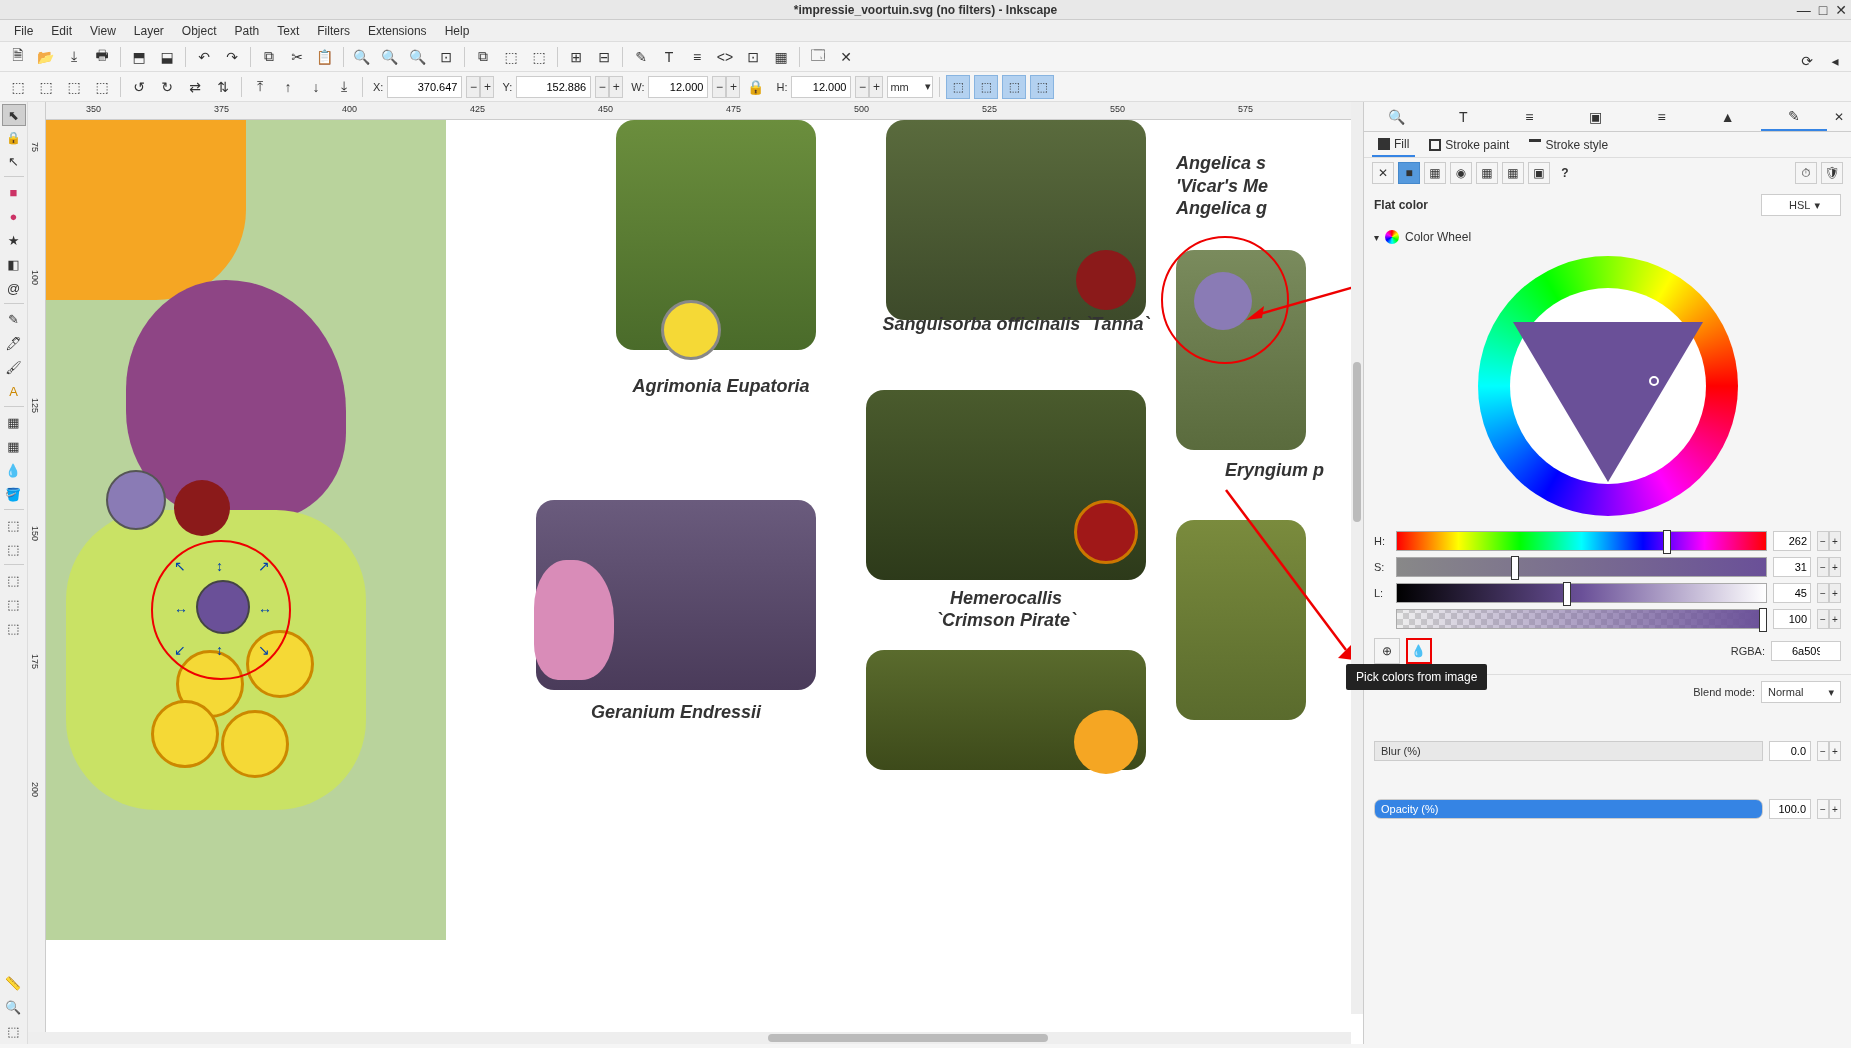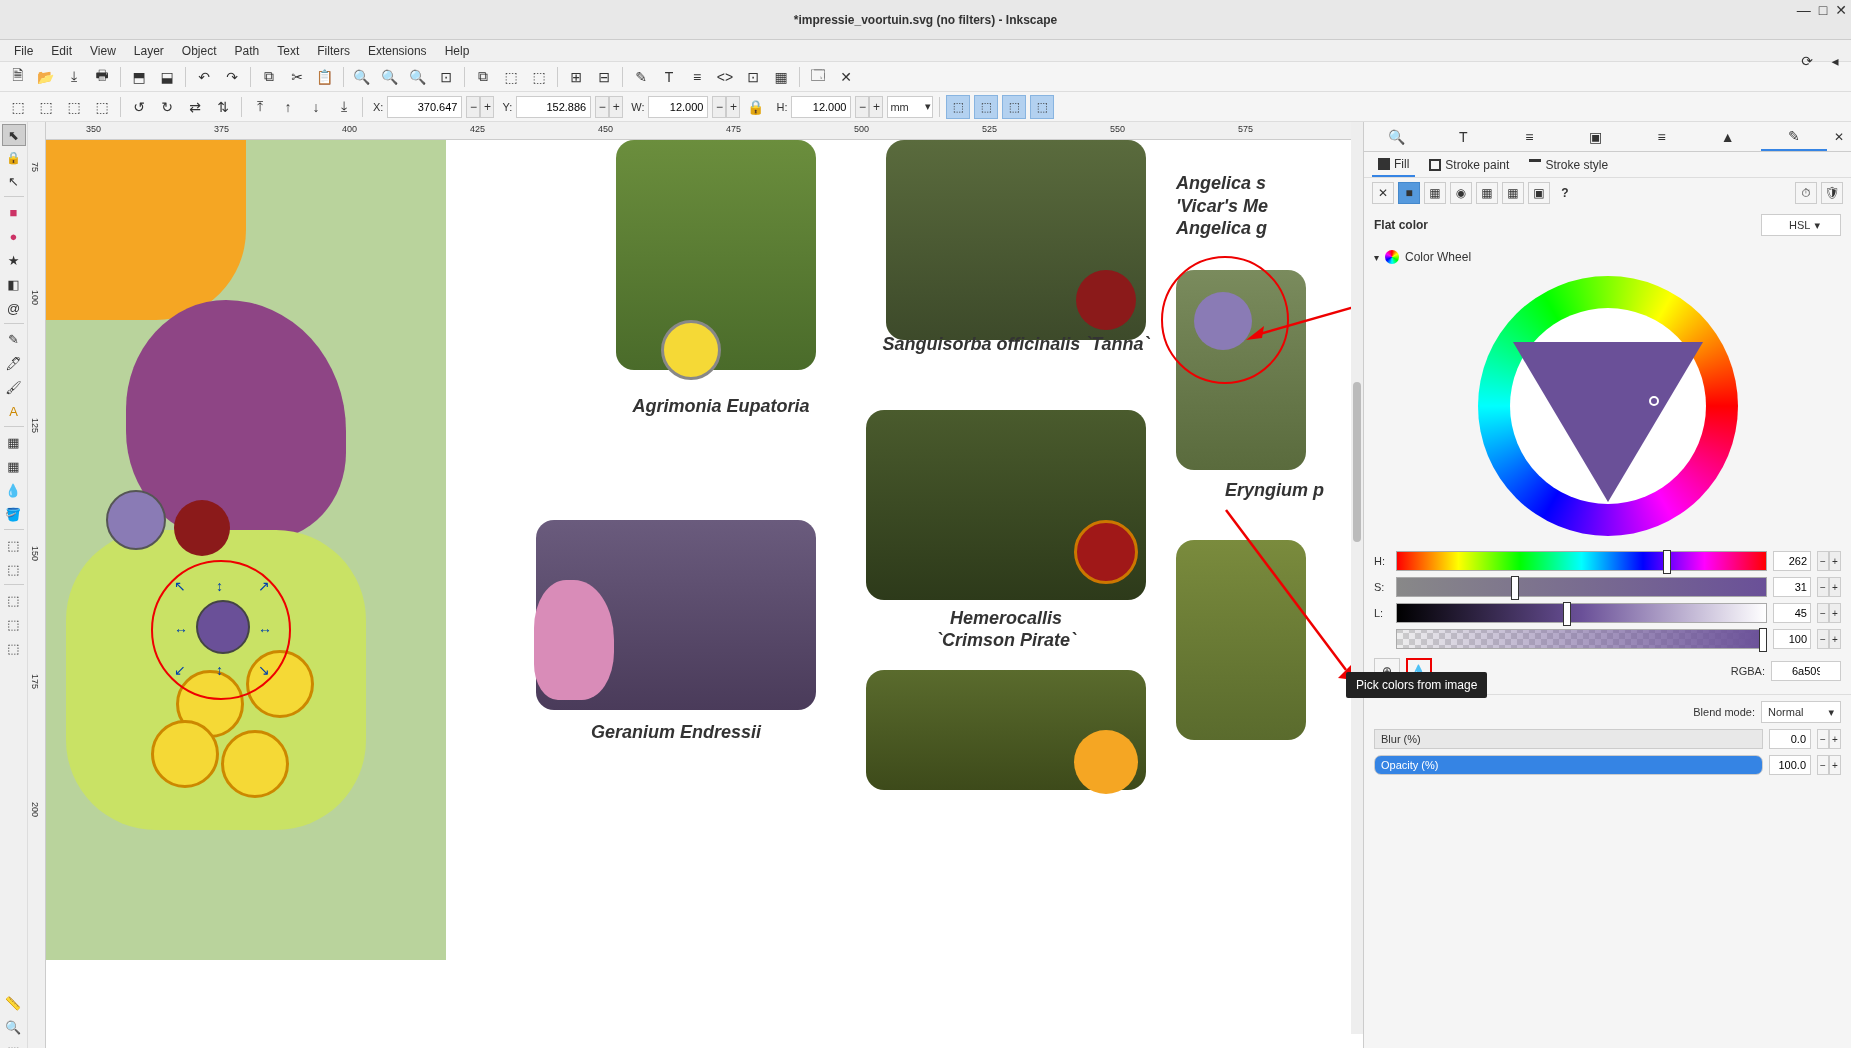--- a/index.html
+++ b/index.html
@@ -1,19 +1,19 @@
 <!DOCTYPE html>
 <html><head>
 <meta charset="utf-8">
 <style>
 * { margin: 0; padding: 0; box-sizing: border-box; font-family: sans-serif; }
 body { background: #f5f5f5; font-size: 12px; color: #333; overflow: hidden; width: 1851px; height: 1048px; }
 
 
-.titlebar { height: 40px; background: #e8e8e8; display: flex; align-items: center; justify-content: center; border-bottom: 1px solid #ccc; }
+.titlebar { height: 20px; background: #e8e8e8; display: flex; align-items: center; justify-content: center; border-bottom: 1px solid #ccc; }
 .titlebar-title { font-weight: bold; font-size: 12px; }
 .titlebar-controls { position: absolute; right: 4px; top: 2px; display: flex; gap: 8px; }
 .titlebar-controls span { cursor: pointer; font-size: 14px; }
 
 
 .menubar { height: 22px; background: #f0f0f0; display: flex; align-items: center; padding: 0 6px; gap: 2px; border-bottom: 1px solid #ddd; }
 .menubar-item { padding: 2px 8px; cursor: pointer; }
 
 
 .toolbar { height: 30px; background: #f5f5f5; display: flex; align-items: center; padding: 0 6px; gap: 4px; border-bottom: 1px solid #ddd; }
@@ -111,21 +111,21 @@
 .slider-spin span { width: 12px; height: 20px; border: 1px solid #ccc; background: #eee; font-size: 10px; display: flex; align-items: center; justify-content: center; cursor: pointer; }
 
 .rgba-row { display: flex; align-items: center; gap: 6px; padding: 6px 10px; }
 .picker-btn { width: 26px; height: 26px; border: 1px solid #ccc; display: flex; align-items: center; justify-content: center; cursor: pointer; }
 .picker-btn.highlighted { border: 2px solid #ee0000; }
 .rgba-label { margin-left: auto; font-size: 11px; }
 .rgba-input { width: 70px; height: 20px; border: 1px solid #ccc; background: white; font-size: 11px; padding: 0 20px; }
 
 .tooltip { position: absolute; background: #222; color: white; padding: 6px 10px; font-size: 12px; border-radius: 2px; z-index: 100; }
 
-.blend-row, .blur-row, .opacity-row { display: flex; align-items: center; gap: 6px; padding: 3px 10px; }
+.blend-row, .blur-row, .opacity-row { display: flex; align-items: center; gap: 6px; padding: 19px 10px; }
 .blend-row { border-top: 1px solid #ddd; margin-top: 4px; padding-top: 6px; }
 .blend-label { font-size: 11px; margin-left: auto; }
 .blend-dd { width: 80px; height: 22px; border: 1px solid #ccc; background: white; padding: 0 6px; display: flex; align-items: center; justify-content: space-between; cursor: pointer; font-size: 11px; }
 .blur-row .label, .opacity-row .label { flex: 1; font-size: 11px; background: linear-gradient(90deg, #c8c8c8 0%, #c8c8c8 0%, #e8e8e8 0%, #e8e8e8 100%); height: 20px; display: flex; align-items: center; padding: 0 6px; border: 1px solid #ccc; }
 .opacity-row .label { background: linear-gradient(90deg, #3584e4 0%, #3584e4 100%); color: white; border-radius: 7px; }
 .blur-row .val, .opacity-row .val { width: 42px; height: 20px; border: 1px solid #ccc; background: white; text-align: right; padding: 0 4px; font-size: 11px; }
 .blur-row .spin, .opacity-row .spin { display: flex; }
 .blur-row .spin span, .opacity-row .spin span { width: 12px; height: 20px; border: 1px solid #ccc; font-size: 10px; display: flex; align-items: center; justify-content: center; cursor: pointer; }
 .opacity-row { background: #3584e4; }
 .opacity-row .val { }
@@ -492,21 +492,21 @@
           <span>−</span>
           <span>+</span>
         </div>
     </div>
 
     <div class="rgba-row" style="position:relative">
       <div class="picker-btn">⊕</div>
       <div class="picker-btn highlighted">💧</div>
       <span class="rgba-label">RGBA:</span>
       <input class="rgba-input" value="6a5098ff" style="">
-      <div class="tooltip" style="left:-18px; top:20px">Pick colors from image</div>
+      <div class="tooltip" style="left:-18px; top:32px">Pick colors from image</div>
     </div>
 
     <div class="blend-row">
       <span class="blend-label">Blend mode:</span>
       <div class="blend-dd">
           <span>Normal</span>
           <span>▾</span>
         </div>
     </div>
     <div class="blur-row">

